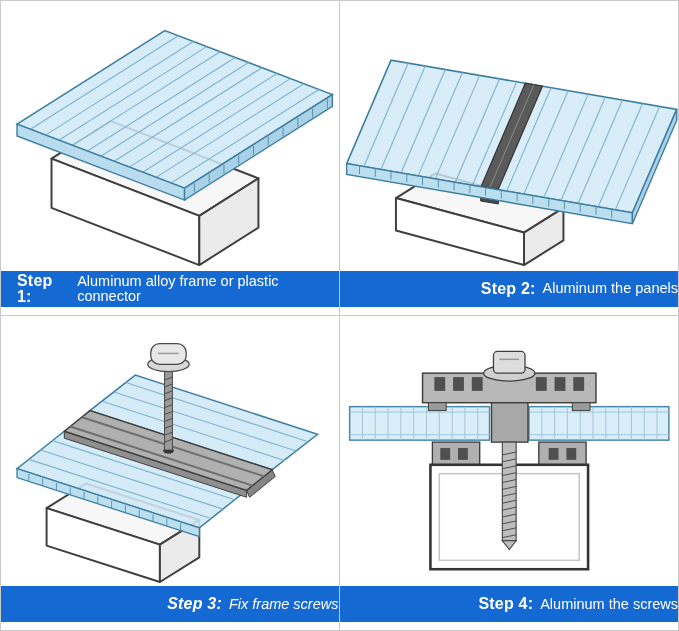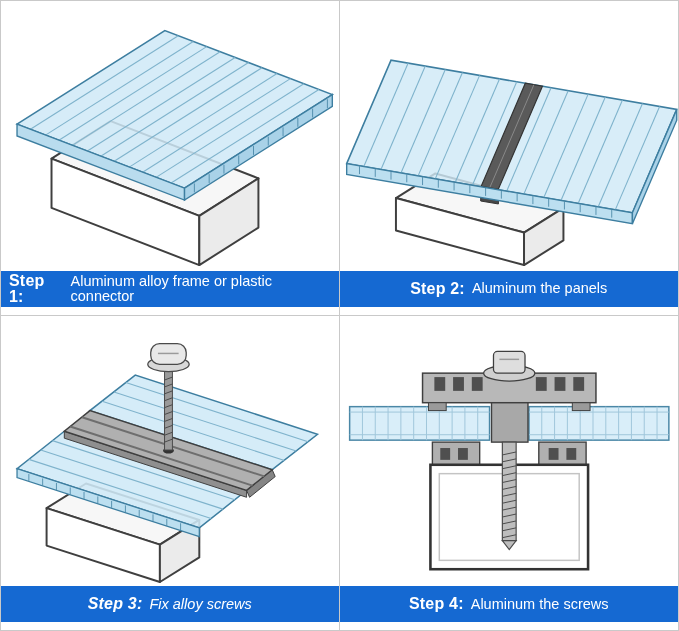--- a/index.html
+++ b/index.html
@@ -22,22 +22,22 @@
   .cell.c1{border-right:1px solid var(--divider);border-bottom:1px solid var(--divider);}
   .cell.c2{border-bottom:1px solid var(--divider);}
   .cell.c3{border-right:1px solid var(--divider);font-style:italic;}
   .illus{position:absolute;top:0;left:0;width:100%;height:268px;display:block;}
   .banner{
     position:absolute;left:0;right:0;bottom:8px;height:36px;
     background:var(--accent);color:var(--banner-text);
     display:flex;align-items:center;
     font-size:14.5px;line-height:1;
   }
-  .banner.align-left{justify-content:flex-end;padding-left:8px;}
-  .banner.align-center{justify-content:center;}
+  .banner.align-left{justify-content:flex-end;padding-left:16px;}
+  .banner.align-center{justify-content:flex-end;}
   .banner .lbl{font-weight:700;font-size:16px;margin-right:7px;letter-spacing:.2px;}
   .banner .txt{font-weight:500;}
 </style>
 </head>
 <body>
 
 <div class="board">
 
   <section class="cell c1">
     <svg class="illus" viewBox="0 0 340 272" aria-hidden="true">
@@ -215,21 +215,21 @@
           <line x1="164.7" y1="121" x2="172.7" y2="118"></line>
           <line x1="164.7" y1="128" x2="172.7" y2="125"></line>
         </g>
         <ellipse cx="168.7" cy="49" rx="21" ry="7.5" fill="#d8d8d8" stroke="#4a4a4a" stroke-width="1.3"></ellipse>
         <rect x="150.7" y="28" width="36" height="21" rx="9" fill="#e8e8e8" stroke="#4a4a4a" stroke-width="1.3"></rect>
         <line x1="158" y1="38" x2="179" y2="38" stroke="#9a9a9a" stroke-width="1.5"></line>
       </g>
     </svg>
     <div class="banner align-center">
       <span class="lbl">Step 3:</span>
-      <span class="txt">Fix alloy screws</span>
+      <span class="txt">Fix frame screws</span>
     </div>
   </section>
 
   <section class="cell c4">
     <svg class="illus" viewBox="0 0 340 272" aria-hidden="true">
 
       <g>
         <rect x="8" y="92" width="142" height="34" fill="#d9eef9" stroke="#4a87a6" stroke-width="1.5"></rect>
         <rect x="190" y="92" width="142" height="34" fill="#d9eef9" stroke="#4a87a6" stroke-width="1.5"></rect>
         <line x1="8" y1="97.5" x2="150" y2="97.5" stroke="#9fc6da" stroke-width="1"></line>

